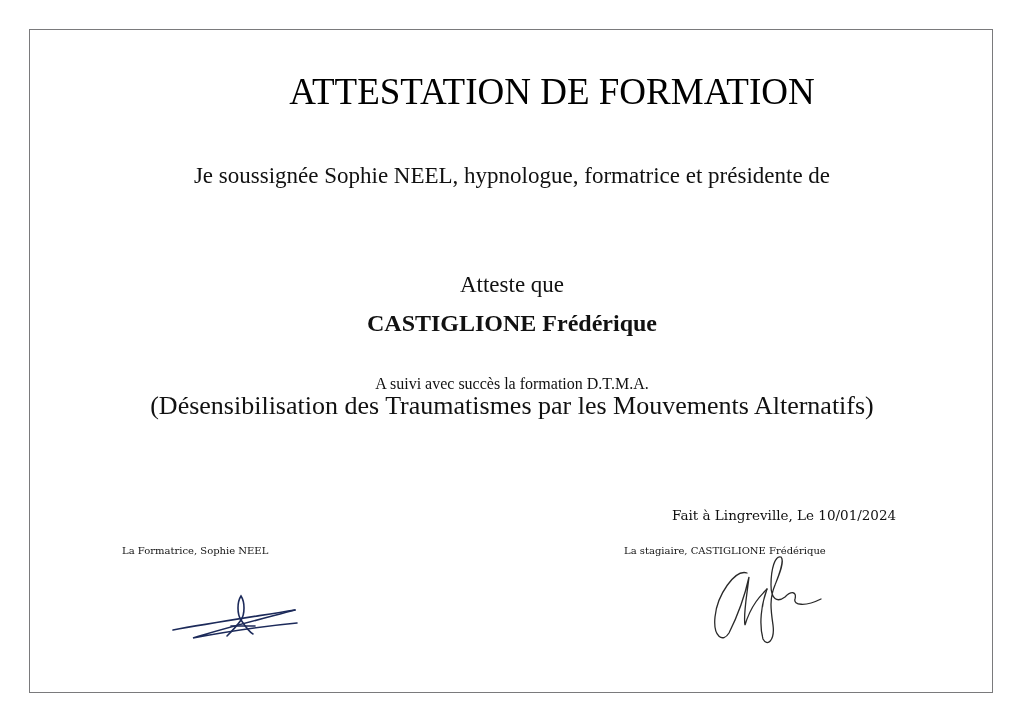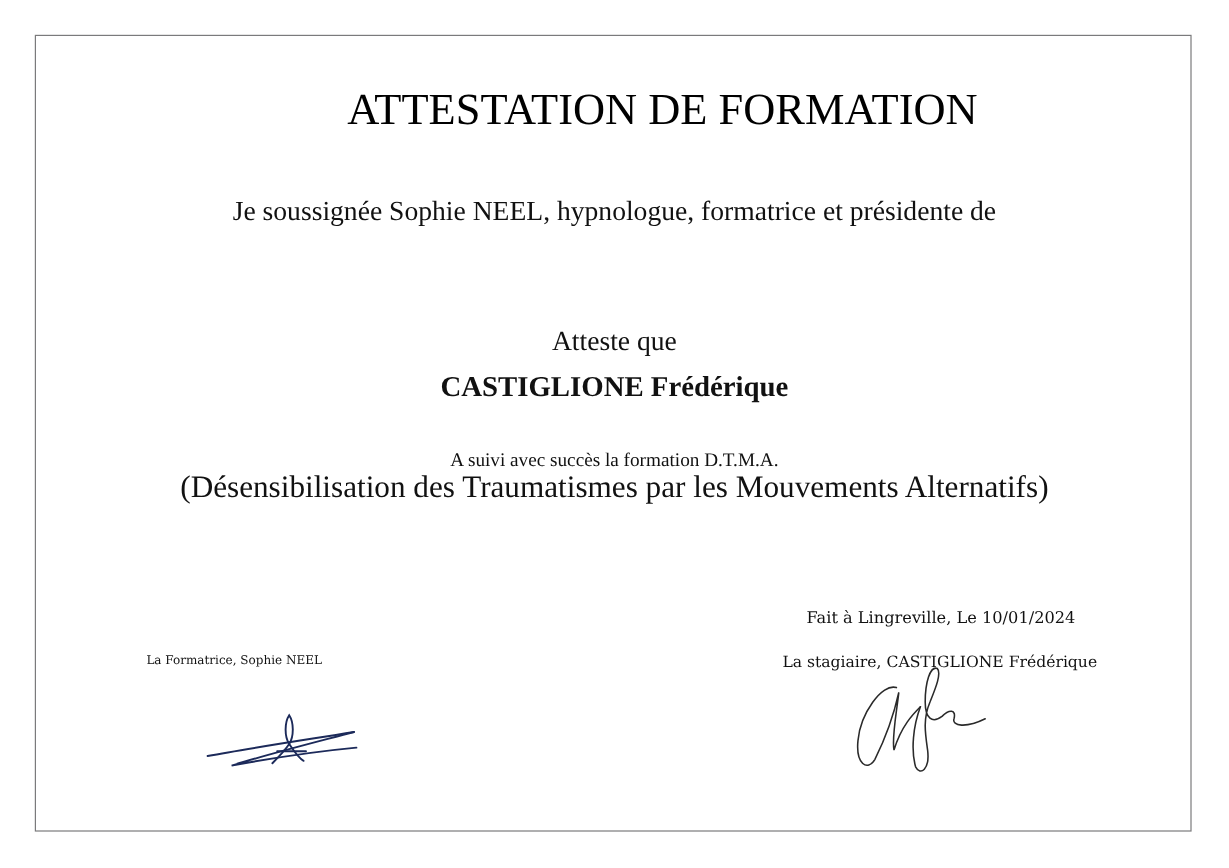--- a/index.html
+++ b/index.html
@@ -10,21 +10,21 @@
     .abs { position: absolute; white-space: nowrap; }
     .center { left: 0; width: 1024px; text-align: center; }
     .title { top: 70px; font-family: "Liberation Serif", serif; font-size: 37px; letter-spacing: 0px; color:#000000;margin-left:40px; }
     .intro { top: 161px; font-family: "Liberation Serif", serif; font-size: 23px; line-height: 30px; }
     .attest { top: 272px; font-family: "Liberation Serif", serif; font-size: 23px; }
     .name { top: 310px; font-family: "Liberation Serif", serif; font-size: 24px; font-weight: bold; }
     .followed { top: 375px; font-family: "Liberation Serif", serif; font-size: 16px; }
     .program { top: 391px; font-family: "Liberation Serif", serif; font-size: 26px; }
     .place { left: 672px; top: 483px; font-family: "DejaVu Serif", serif; font-size: 13.5px; margin-top: 24px; }
     .sig-label-left { left: 122px; top: 545px; font-family: "DejaVu Serif", serif; font-size: 10px; }
-    .sig-label-right { left: 652px; top: 545px; font-family: "DejaVu Serif", serif; font-size: 13px; }
+    .sig-label-right { left: 624px; top: 545px; font-family: "DejaVu Serif", serif; font-size: 10px; }
     .sig-left { left: 165px; top: 588px; }
     .sig-right { left: 705px; top: 555px; }
   </style>
 </head>
 <body>
 
 <div class="frame"></div>
 
 <div class="abs center title">ATTESTATION DE FORMATION</div>
 

